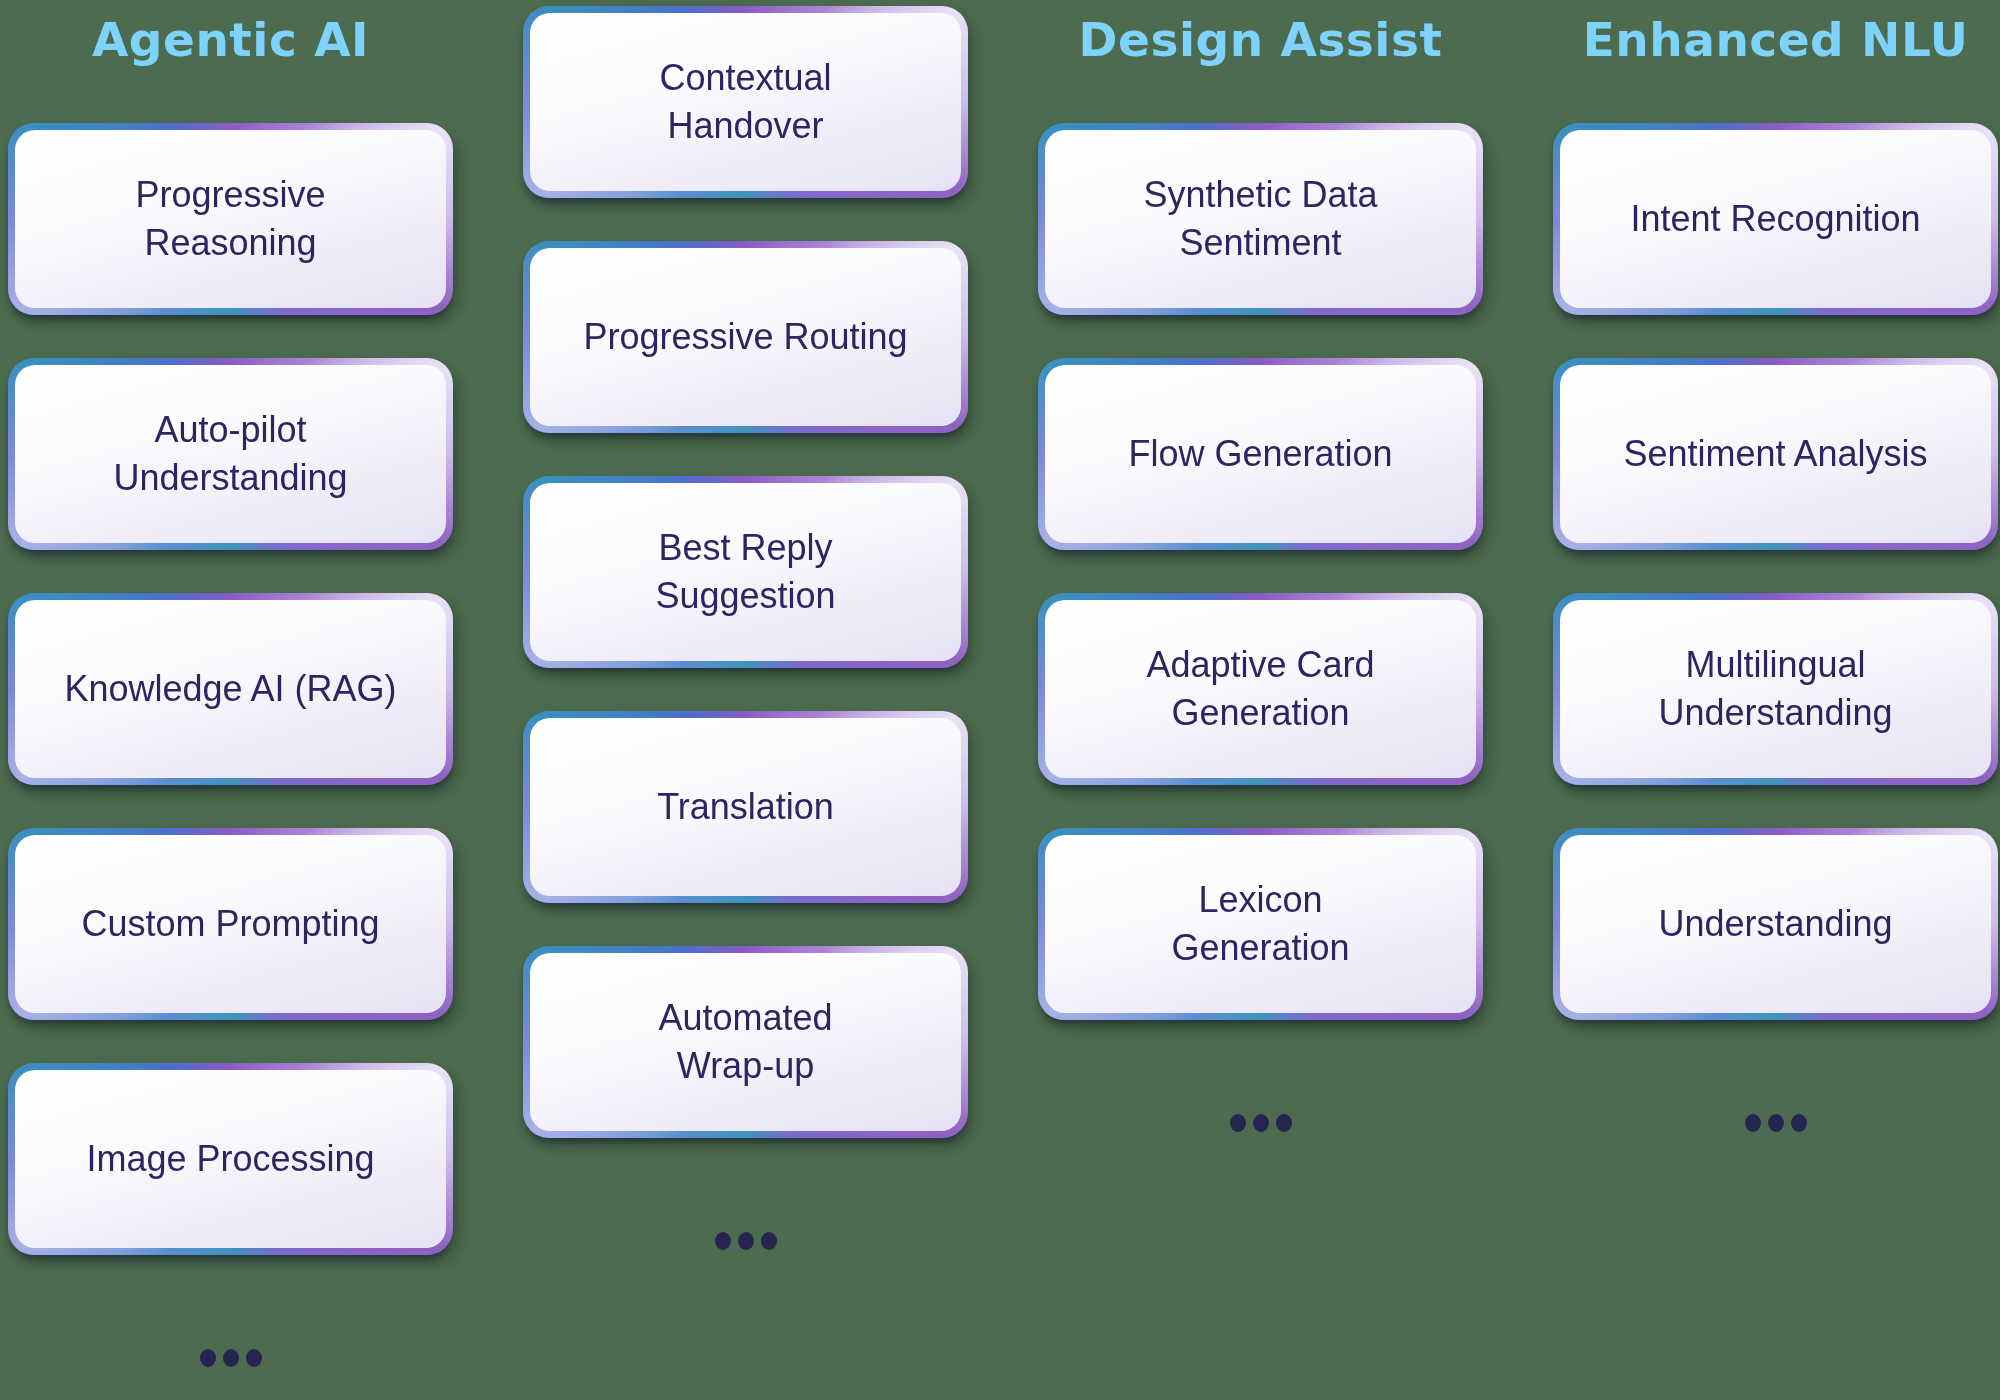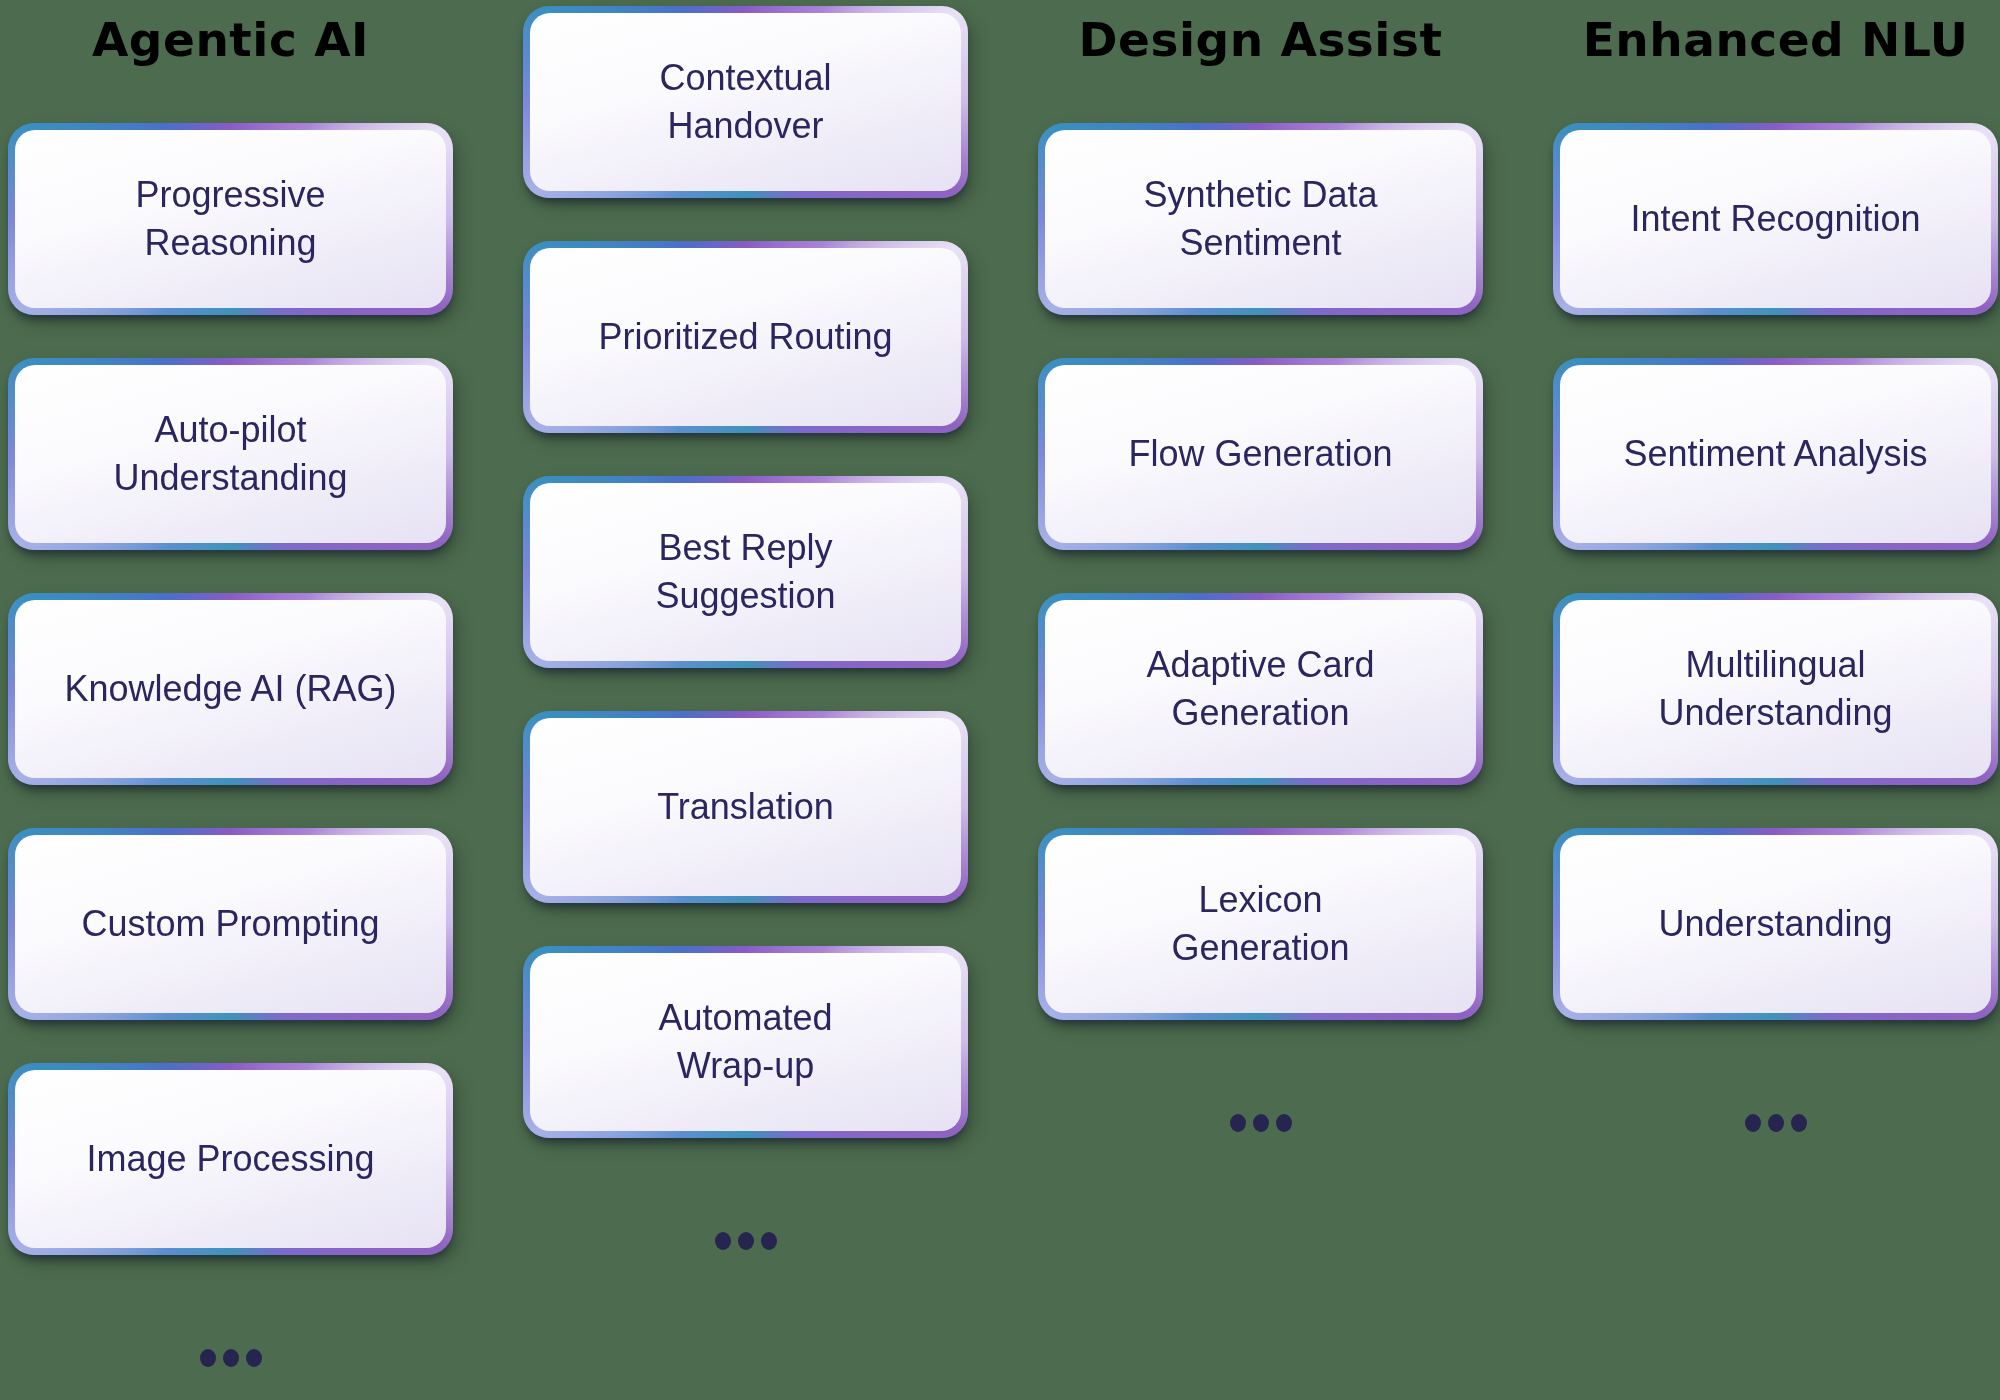--- a/index.html
+++ b/index.html
@@ -29,21 +29,21 @@
     height: 117px;
     display: flex;
     align-items: flex-start;
     justify-content: center;
     padding-top: 6px;
     box-sizing: border-box;
     font-family: "DejaVu Sans", "Liberation Sans", sans-serif;
     font-weight: 800;
     font-size: 47px;
     letter-spacing: 0.5px;
-    color: #000000;
+    color: #7dd3fc;
     text-align: center;
     white-space: nowrap;
   }
   .card {
     width: 445px;
     height: 192px;
     box-sizing: border-box;
     padding: 7px;
     margin-bottom: 43px;
     border-radius: 26px;
@@ -138,21 +138,21 @@
 
   <section class="column">
     <div class="card">
       <div class="card-inner">
           <span class="card-label">Contextual
 Handover</span>
         </div>
     </div>
     <div class="card">
       <div class="card-inner">
-          <span class="card-label">Prioritized Routing</span>
+          <span class="card-label">Progressive Routing</span>
         </div>
     </div>
     <div class="card">
       <div class="card-inner">
           <span class="card-label">Best Reply
 Suggestion</span>
         </div>
     </div>
     <div class="card">
       <div class="card-inner">

